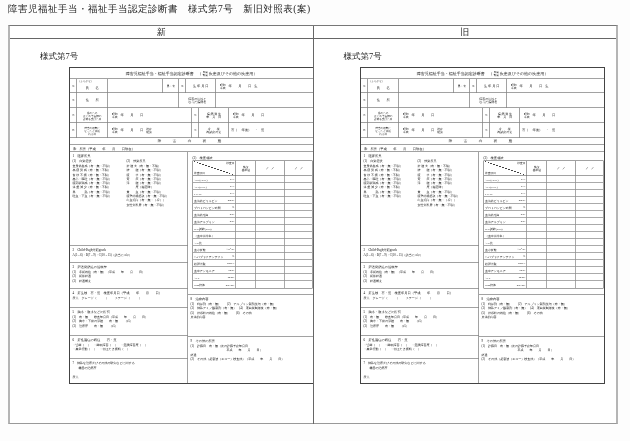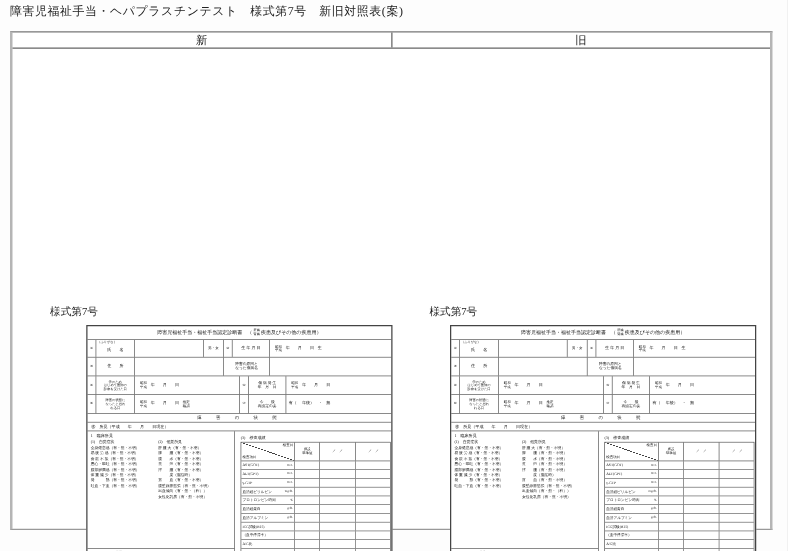--- a/index.html
+++ b/index.html
@@ -11,21 +11,21 @@
     color: #1c1c1c;
   }
   .doc-title { position:absolute; left:8px; top:3px; font-size:9.5px; letter-spacing:0.5px; color:#222; white-space:nowrap; }
 
   .cmp-table { position:absolute; left:8px; top:25px; width:610px; height:399px;
     border-top:1px solid #777; border-bottom:1px solid #999;
     border-left:2px solid #b5b5b5; border-right:2px solid #b5b5b5; background:#fff; }
   .cmp-head { display:flex; height:13px; border-bottom:1px solid #666; }
   .cmp-head .hcell { flex:1; text-align:center; font-size:9px; line-height:12px; }
   .cmp-head .hcell.right { border-left:1px solid #666; }
-  .cmp-body { display:flex; height:385px;align-items:center; }
+  .cmp-body { display:flex; height:385px; }
   .cmp-cell { flex:1; position:relative; }
   .cmp-cell.right { border-left:1px solid #666; }
   .code-label { position:absolute; left:30px; top:12px; font-size:8.5px; }
 
   .form-outer { position:absolute; top:28px; width:246px; height:316px; }
   .cmp-cell.left  .form-outer { left:59px; }
   .cmp-cell.right .form-outer { left:46px; }
   .form-scale { transform:scale(0.5); transform-origin:0 0; }
 
   
@@ -82,21 +82,21 @@
   .lab-name { display:flex; align-items:center; justify-content:space-between; padding:0 2px; font-size:5.8px; white-space:nowrap; overflow:hidden; }
   .lab-name .u { font-size:5px; color:#222; }
 
   .s7 .body { min-height:30px; }
   .sp { height:10px; }
 </style>
 </head>
 <body>
 
 <div class="page">
-  <div class="doc-title">障害児福祉手当・ヘパプラスチンテスト　様式第7号　新旧対照表(案)</div>
+  <div class="doc-title">障害児福祉手当・福祉手当認定診断書　様式第7号　新旧対照表(案)</div>
 
   <div class="cmp-table">
     <div class="cmp-head">
       <div class="hcell">新</div>
       <div class="hcell right">旧</div>
     </div>
     <div class="cmp-body">
       <div class="cmp-cell left">
         <div class="code-label">様式第7号</div>
         <div class="form-outer">

